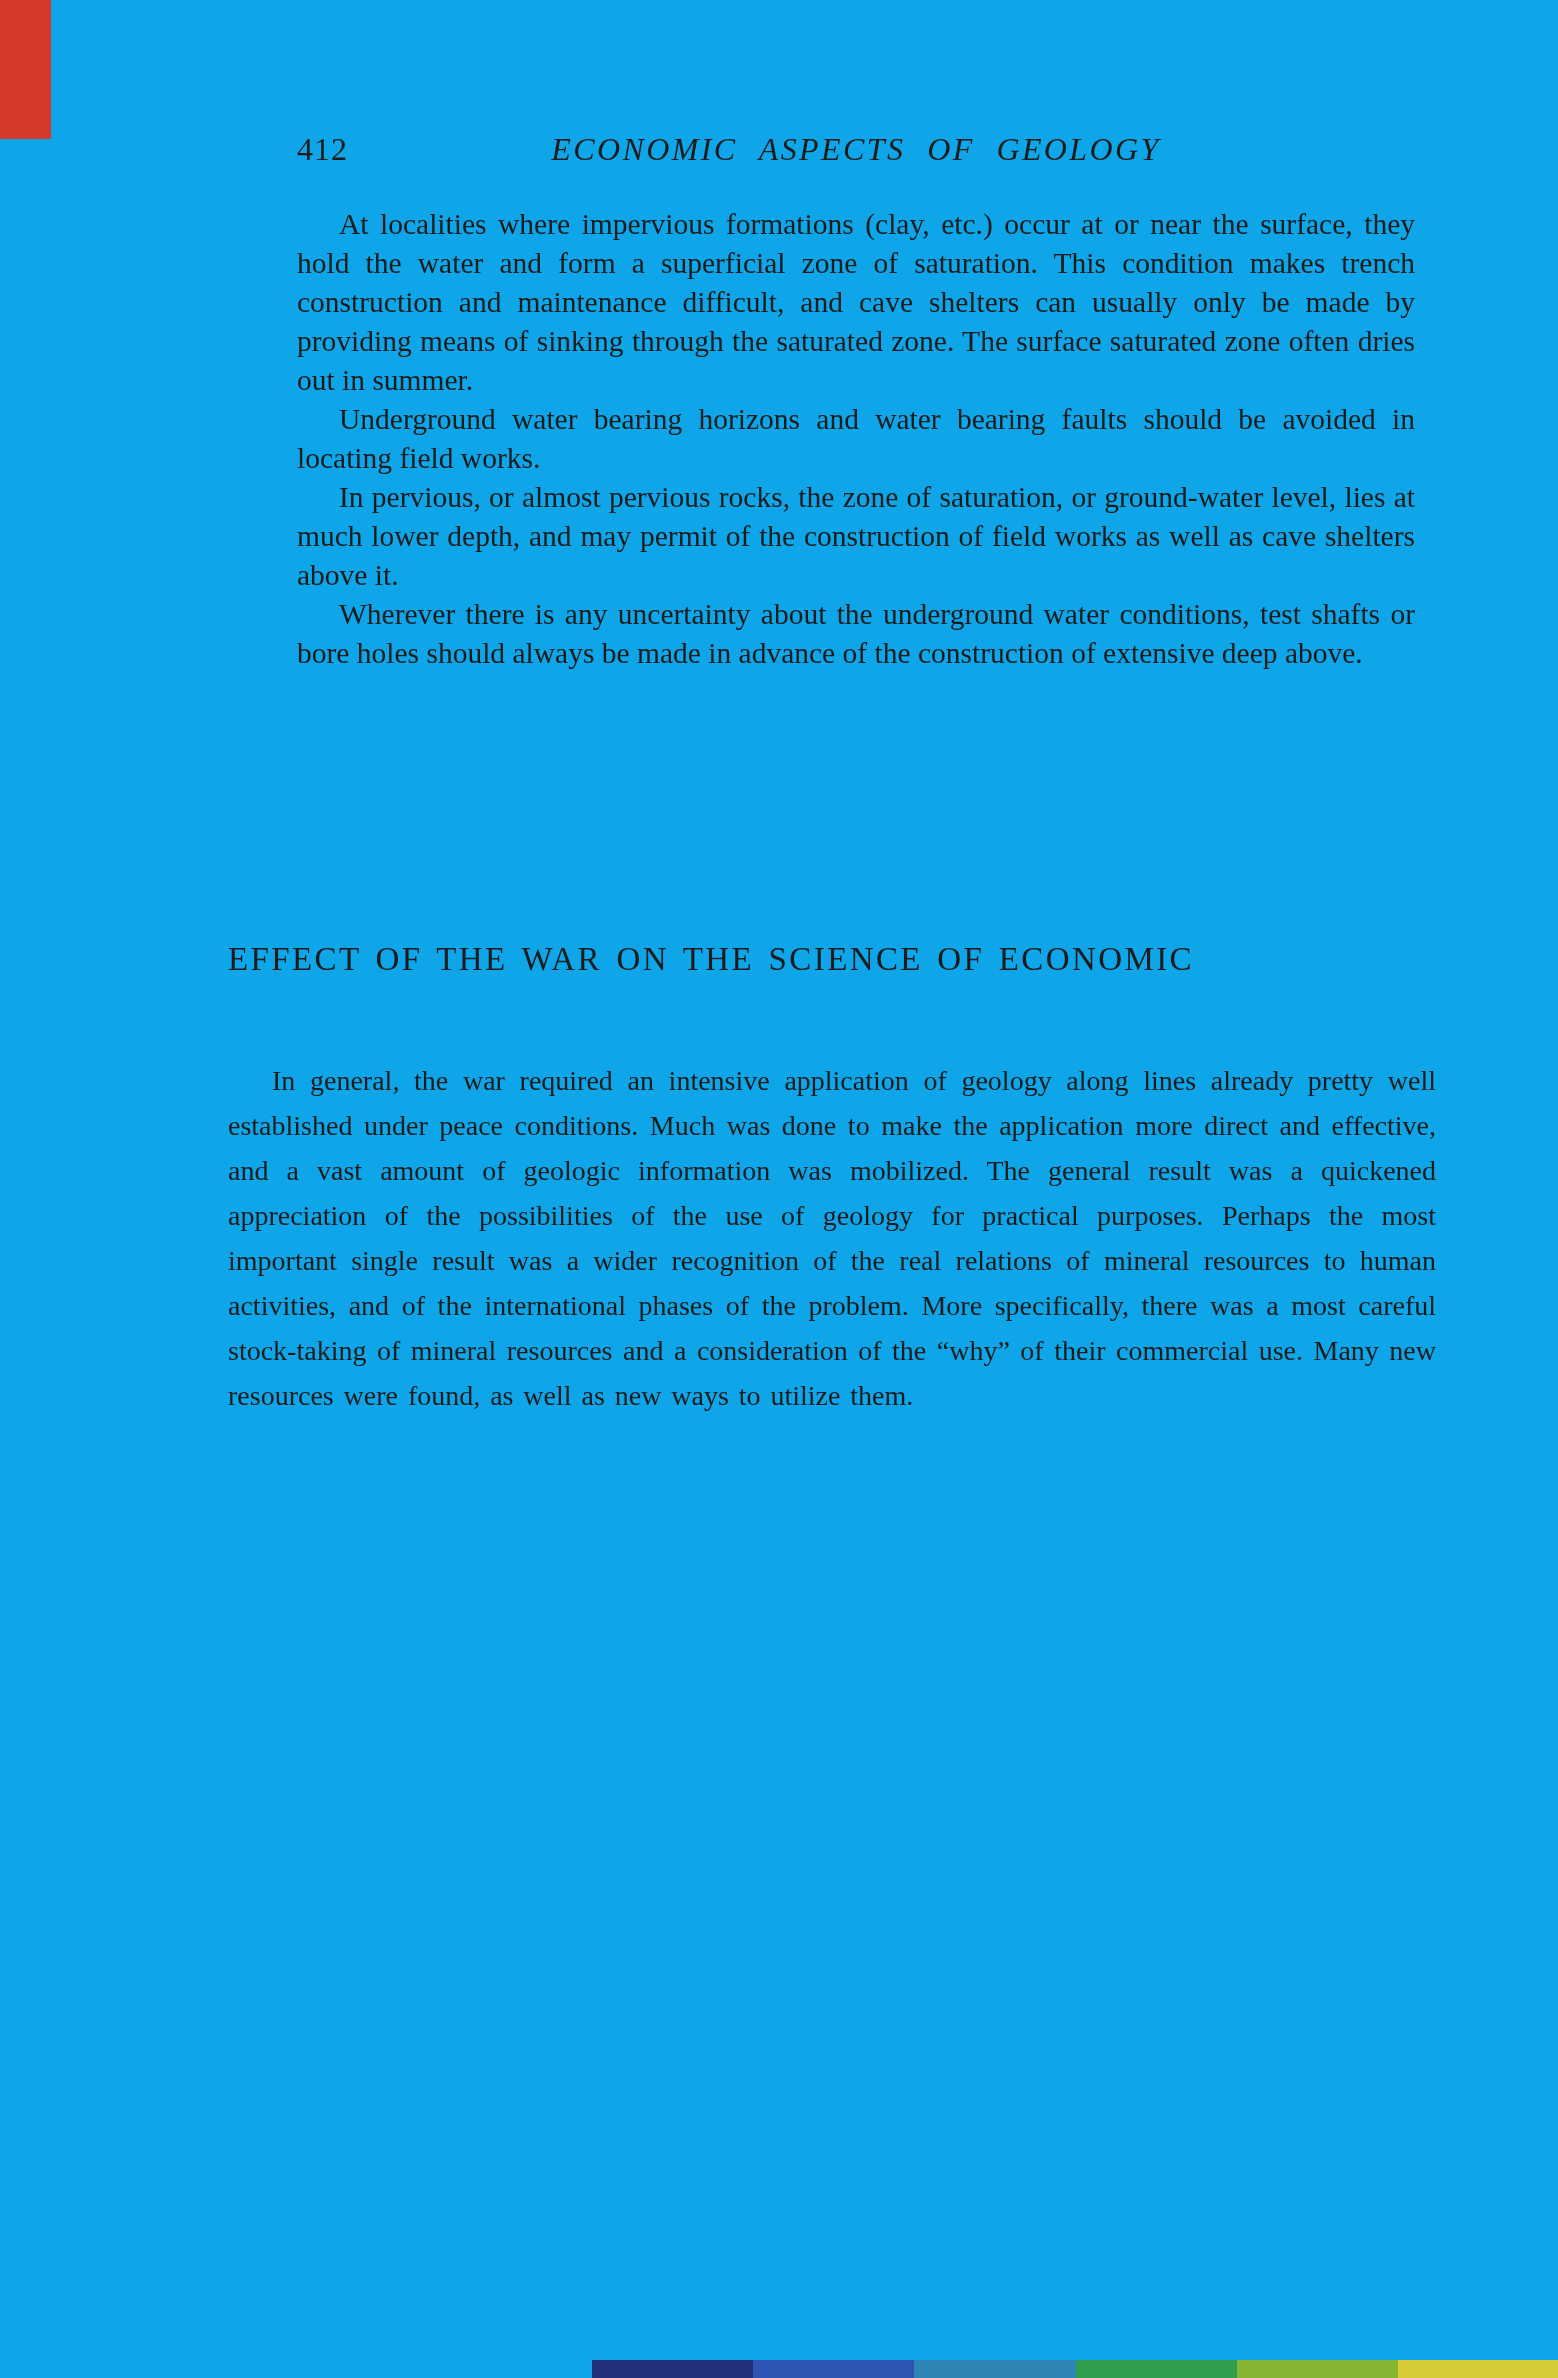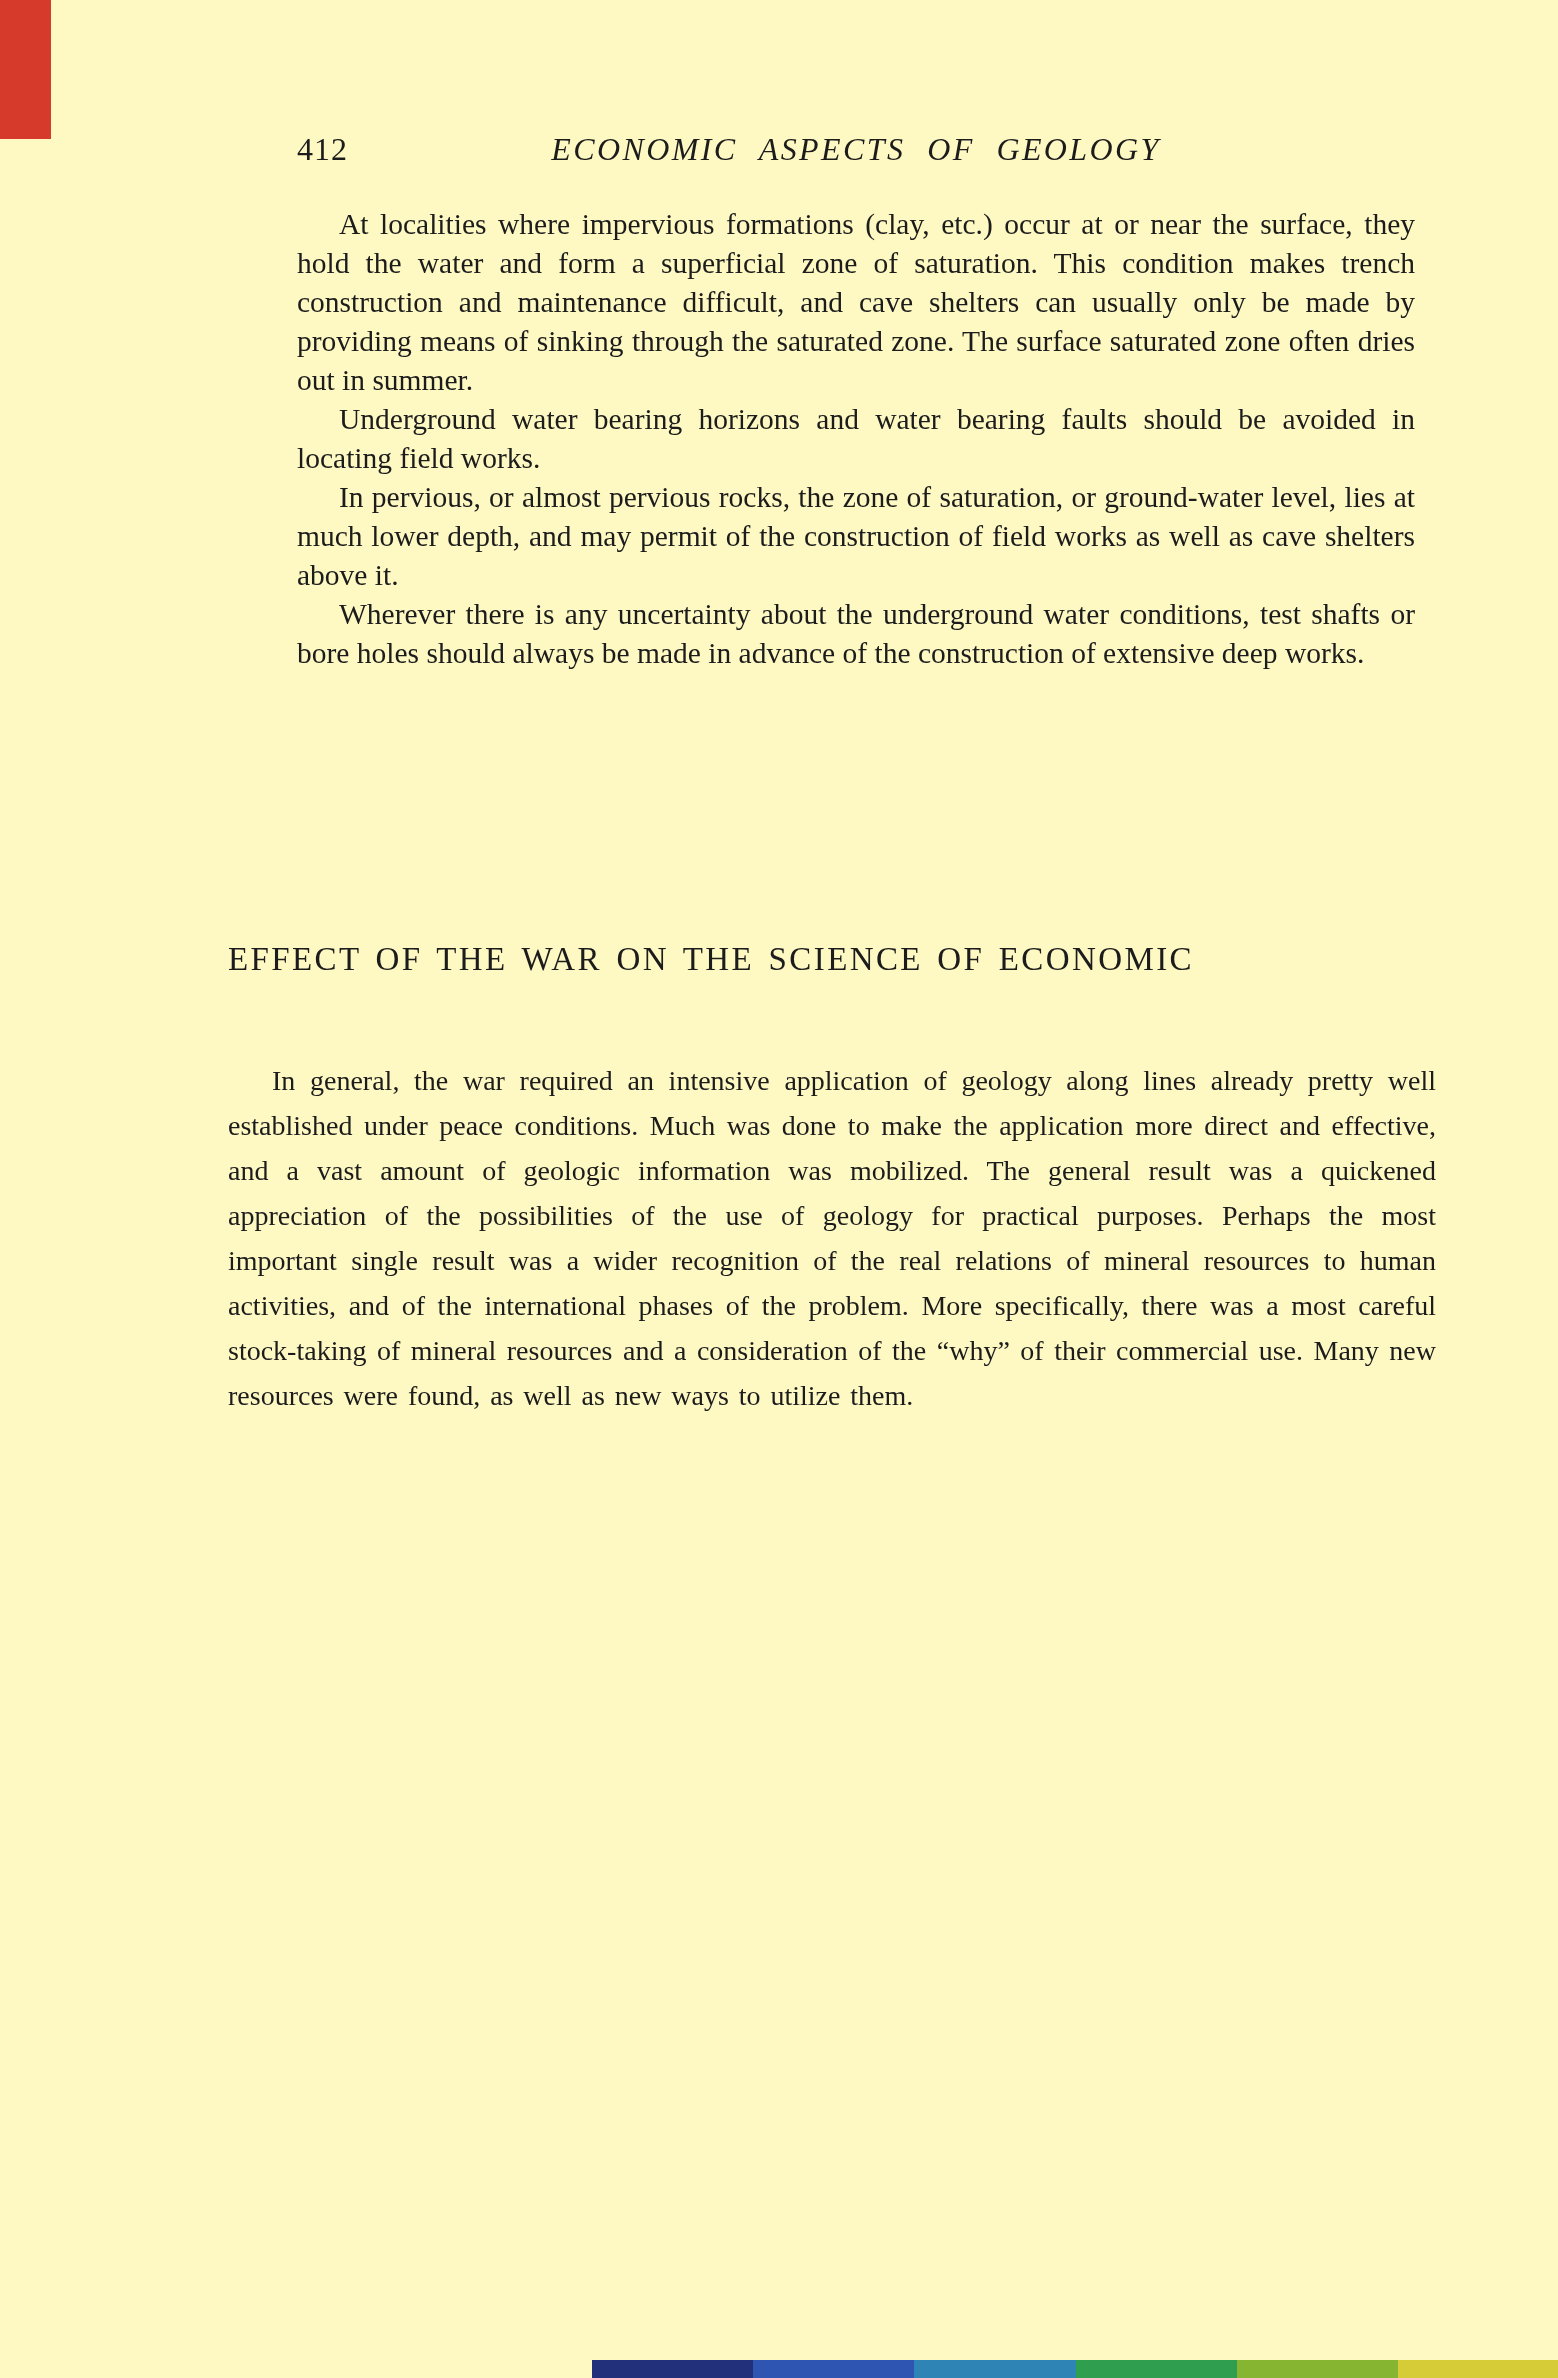--- a/index.html
+++ b/index.html
@@ -99,34 +99,34 @@
     display: flex;
   }
   .strip-seg {
     flex: 1 1 auto;
     height: 100%;
   }
 </style>
 </head>
 <body>
 
-<div class="page" style="background: #fef9c3;">
+<div class="page" style="background: #0ea5e9;">
 
   <div class="red-mark" style="background: rgb(214, 58, 42);"></div>
 
   <div class="header">
     <span class="pagenum">412</span>
     <span class="running-title">ECONOMIC ASPECTS OF GEOLOGY</span>
   </div>
 
   <div class="body-block">
     <p>At localities where impervious formations (clay, etc.) occur at or near the surface, they hold the water and form a superficial zone of saturation.  This condition makes trench construction and maintenance difficult, and cave shelters can usually only be made by providing means of sinking through the saturated zone.  The surface saturated zone often dries out in summer.</p>
     <p>Underground water bearing horizons and water bearing faults should be avoided in locating field works.</p>
     <p>In pervious, or almost pervious rocks, the zone of saturation, or ground-water level, lies at much lower depth, and may permit of the construction of field works as well as cave shelters above it.</p>
-    <p>Wherever there is any uncertainty about the underground water conditions, test shafts or bore holes should always be made in advance of the construction of extensive deep works.</p>
+    <p>Wherever there is any uncertainty about the underground water conditions, test shafts or bore holes should always be made in advance of the construction of extensive deep above.</p>
   </div>
 
   <div class="section-heading">
     <div>EFFECT OF THE WAR ON THE SCIENCE OF ECONOMIC</div>
   </div>
 
   <div class="section-block">
     <p>In general, the war required an intensive application of geology along lines already pretty well established under peace conditions. Much was done to make the application more direct and effective, and a vast amount of geologic information was mobilized.  The general result was a quickened appreciation of the possibilities of the use of geology for practical purposes.  Perhaps the most important single result was a wider recognition of the real relations of mineral resources to human activities, and of the international phases of the problem.  More specifically, there was a most careful stock-taking of mineral resources and a consideration of the “why” of their commercial use.  Many new resources were found, as well as new ways to utilize them.</p>
   </div>
 

